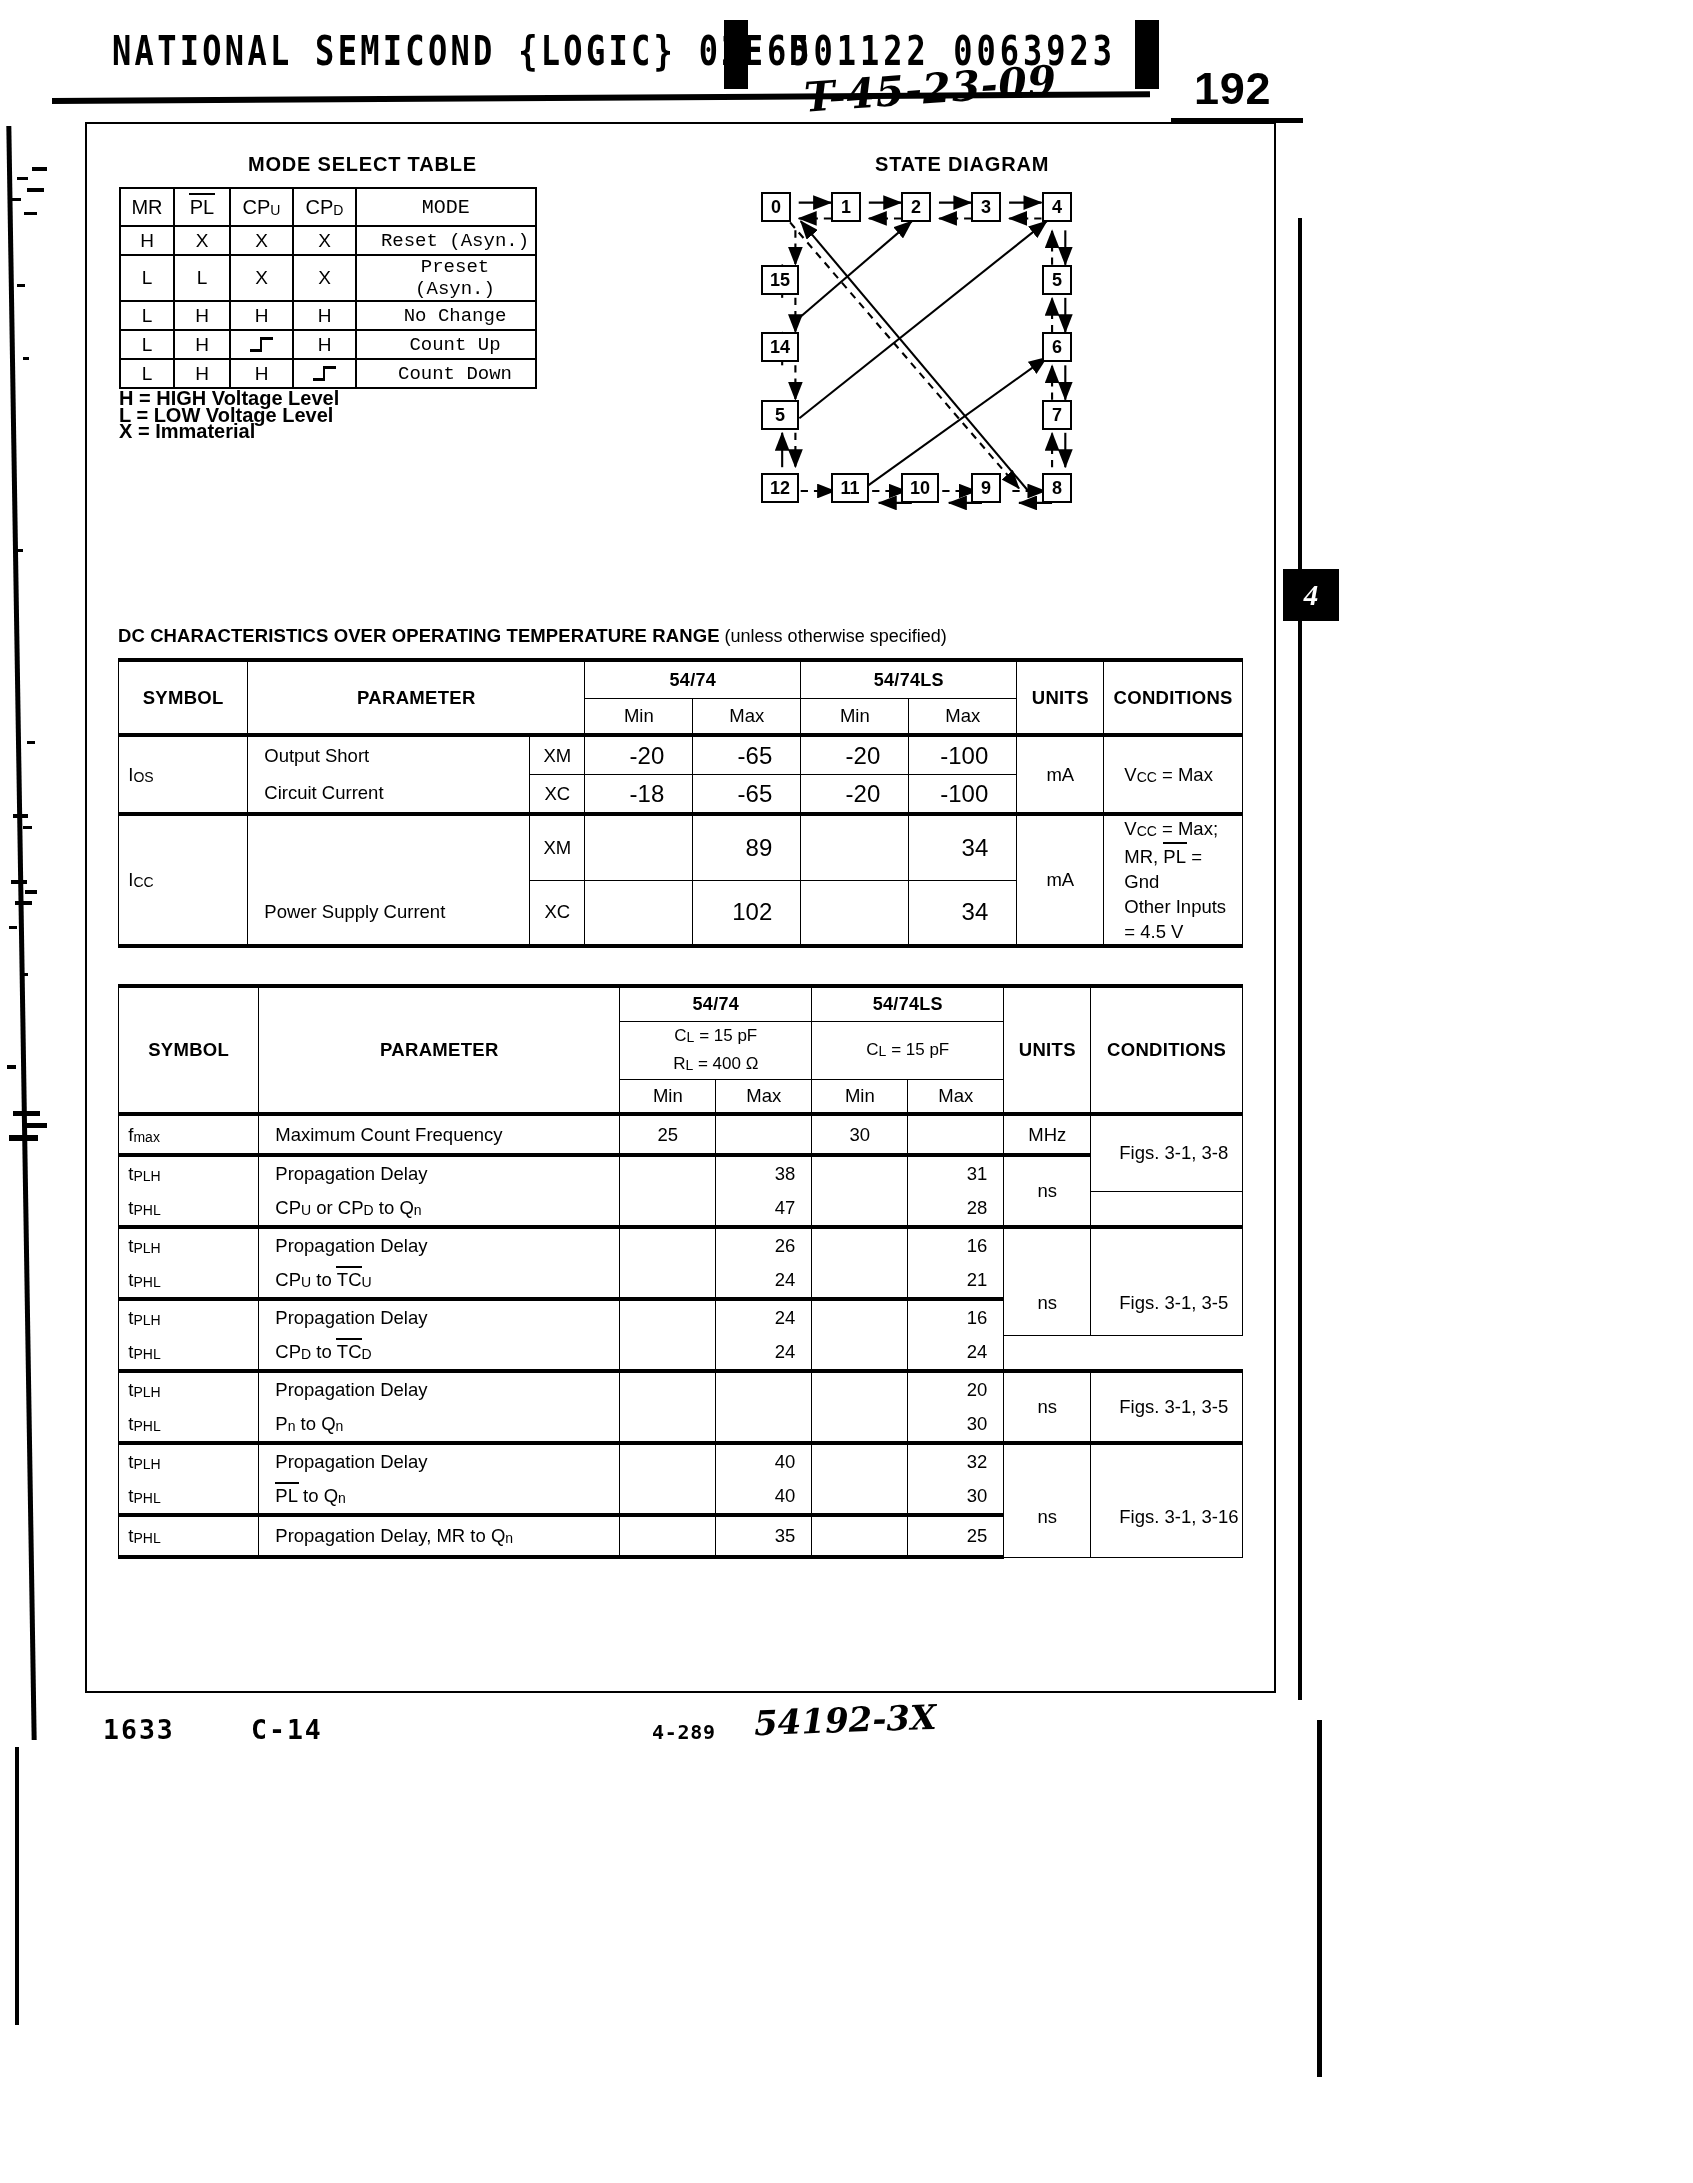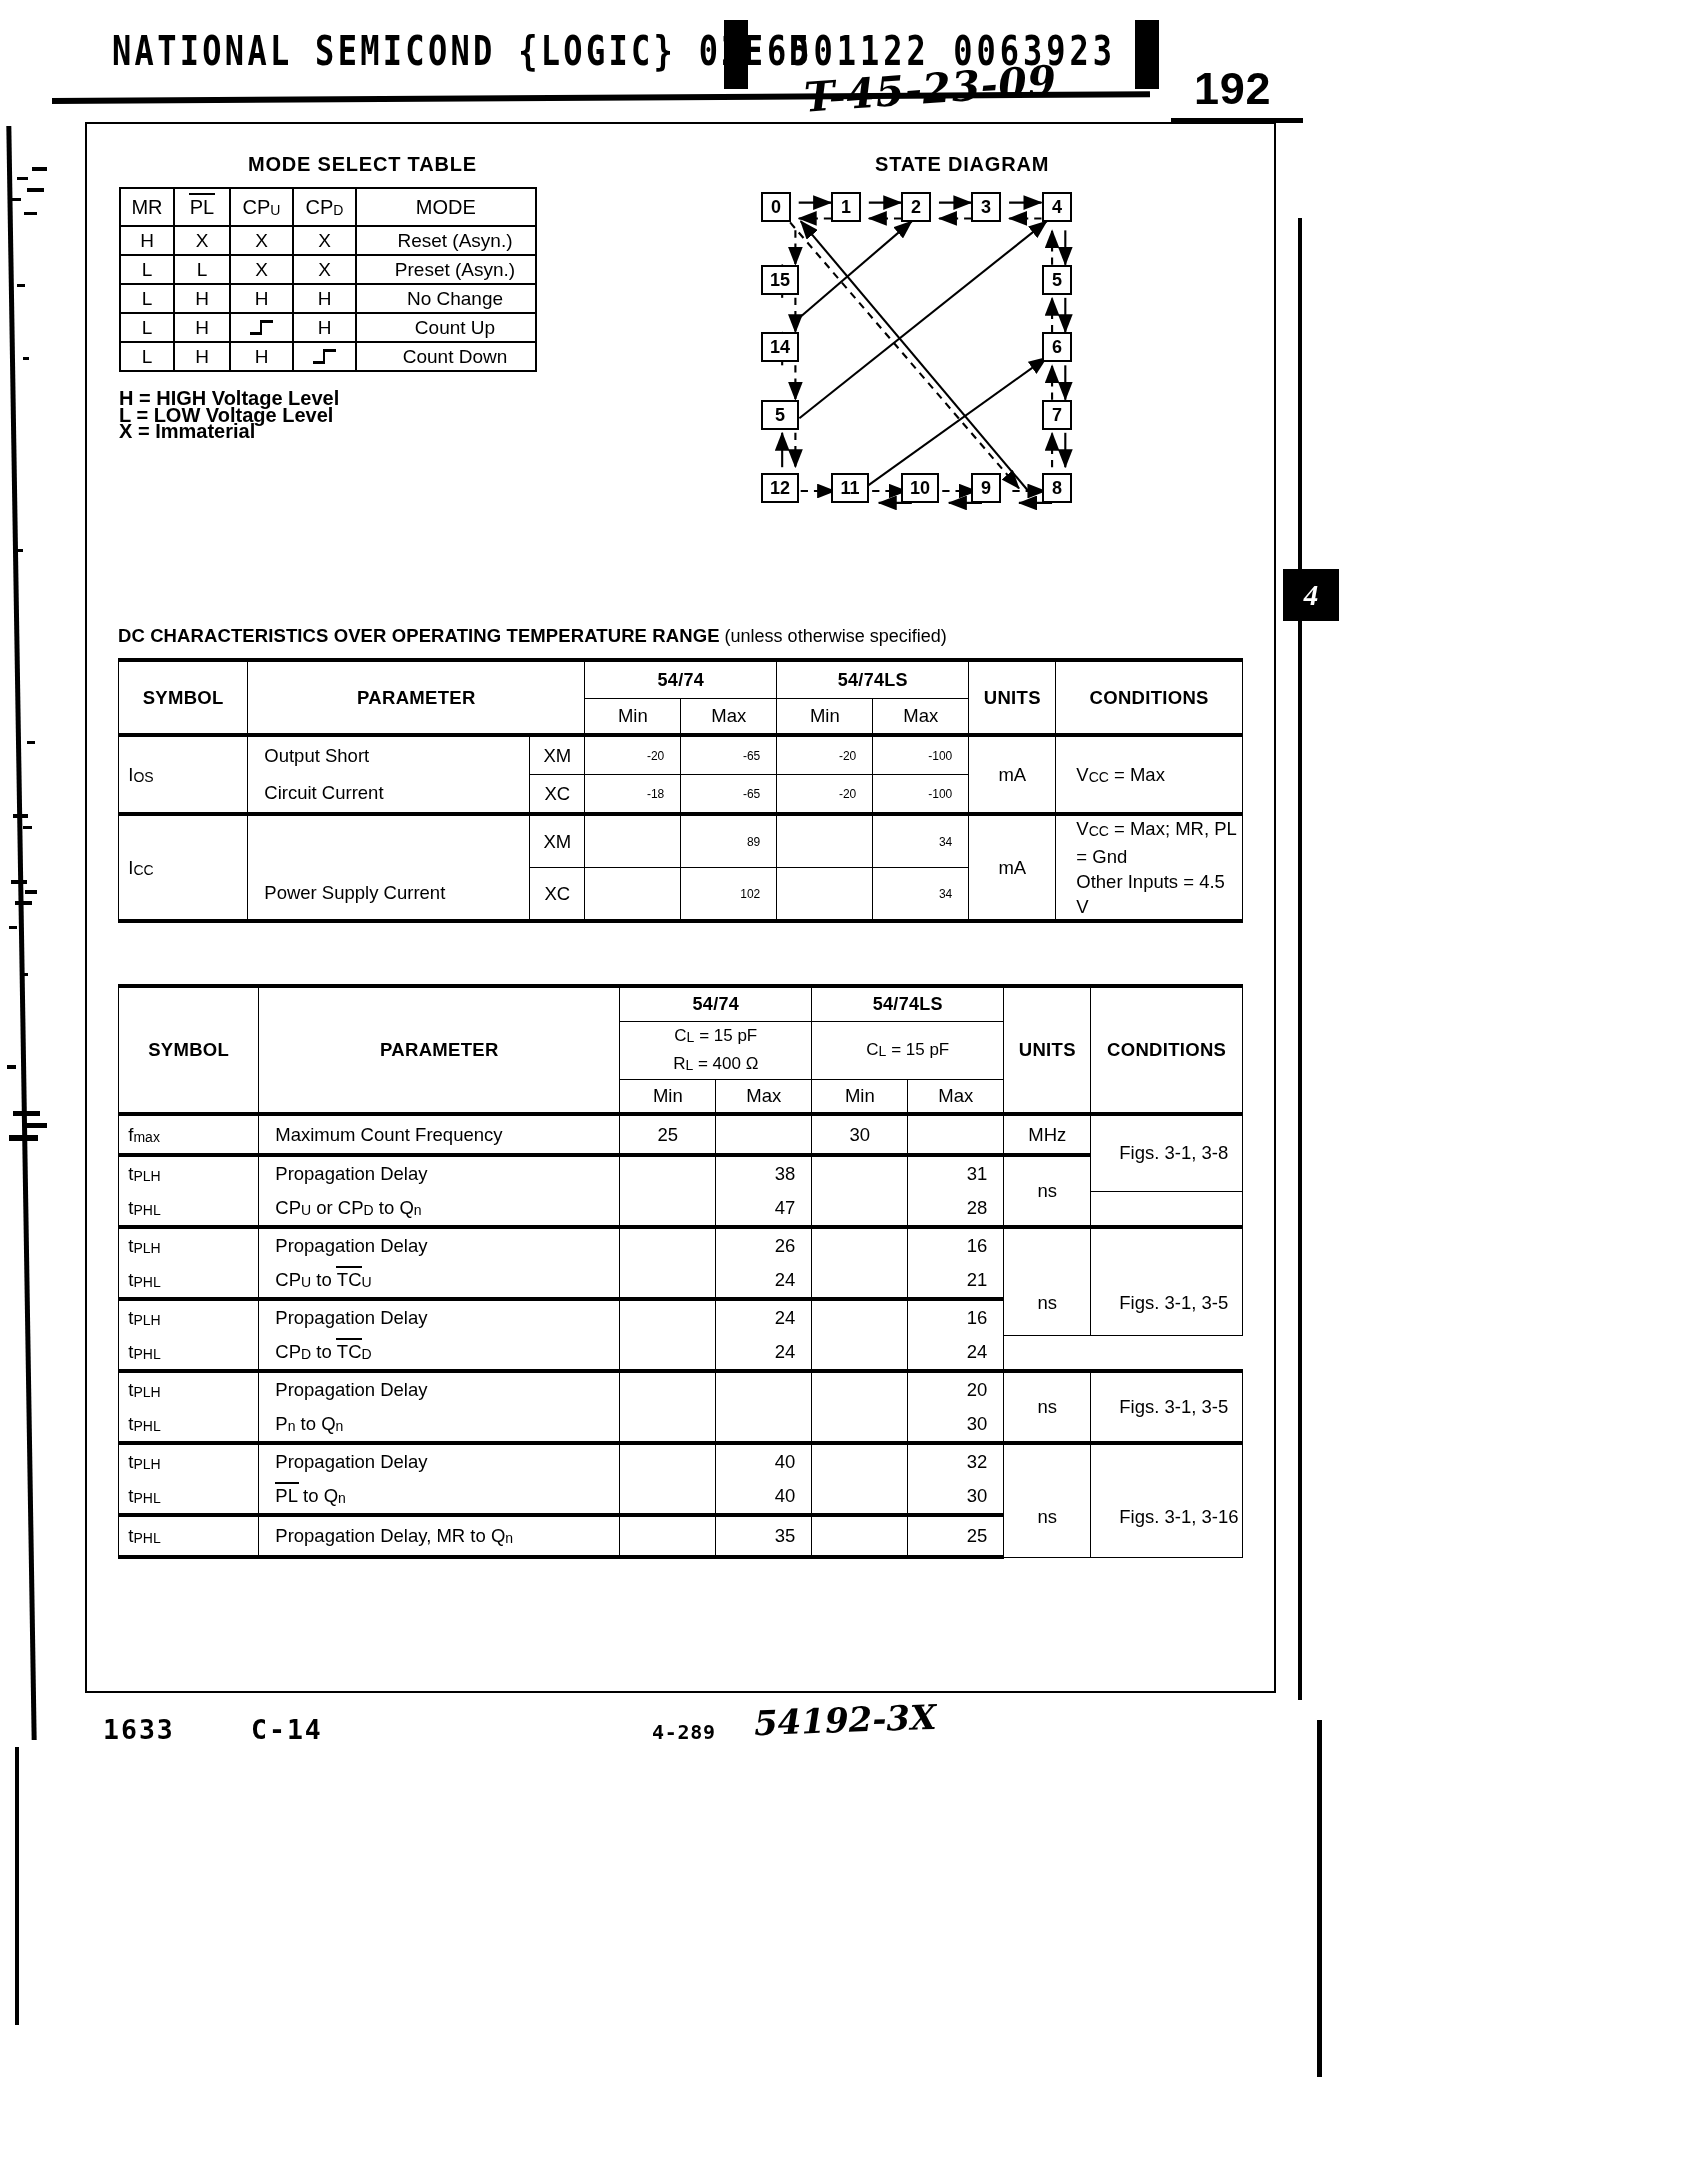--- a/index.html
+++ b/index.html
@@ -53,21 +53,21 @@
   
   #mode-title{position:absolute;left:248px;top:153px;font-size:20px;font-weight:700;letter-spacing:0.8px;}
   #mode-table{position:absolute;left:119px;top:187px;border-collapse:collapse;}
   #mode-table td,#mode-table th{
     border:2px solid #000;font-size:19px;font-weight:400;
     text-align:center;padding:0;color:#000;
   }
   #mode-table thead th{height:36px;font-weight:400;font-size:20px;}
   #mode-table tbody td{height:27px;}
   .c-mr{width:52px;}.c-pl{width:54px;}.c-cpu{width:61px;}.c-cpd{width:61px;}
-  .c-mode{width:159px;text-align:left;padding-left:18.5px !important;}
+  .c-mode{width:159px;text-align:left;padding-left:18.5px !important;font-family:Liberation Mono, monospace;}
   .ovl{position:relative;display:inline-block;}
   .ovl::before{content:"";position:absolute;left:-0.7px;right:-0.7px;top:-2.6px;height:2px;background:#000;}
   .sub{font-size:14px;vertical-align:-1.3px;}
   
   .edge{display:inline-block;width:22.5px;height:14.6px;position:relative;vertical-align:-1.3px;}
   .edge::before{content:"";position:absolute;left:0;bottom:0;width:12px;height:2.6px;background:#000;}
   .edge::after{content:"";position:absolute;left:9.3px;bottom:0;width:2.6px;height:14.6px;background:#000;}
   .edge i{position:absolute;left:9.3px;top:0;width:13.2px;height:2.6px;background:#000;}
 
   #mode-notes{position:absolute;left:119px;top:390px;font-size:20px;font-weight:700;line-height:16.5px;}
@@ -92,21 +92,21 @@
   table.spec .hd{text-align:center;font-size:18px;font-weight:700;letter-spacing:0.3px;}
   .thick-top{border-top:4px solid #000 !important;}
   .thick-bot{border-bottom:4px solid #000 !important;}
   .nb-t{border-top:none !important;}
   .nb-b{border-bottom:none !important;}
 
   #dc-table{left:118px;top:658px;width:1125px;}
   #dc-table .sym{width:119px;text-align:left;padding-left:9.3px;font-size:18.5px;}
   #dc-table .par{width:265px;text-align:left;padding-left:16px;font-size:18.5px;}
   #dc-table .xcol{width:54px;text-align:center;font-size:18.5px;}
-  #dc-table .numc{width:79px;text-align:right;padding-right:16px;font-size:12px;}
+  #dc-table .numc{width:79px;text-align:right;padding-right:28px;font-size:24px;}
   #dc-table .units{width:86px;text-align:center;font-size:18.5px;}
   #dc-table .cond{text-align:left;padding-left:20px;font-size:18.5px;}
 
   
   #ac-head{position:absolute;left:118px;top:953px;font-size:0;white-space:nowrap;}
   #ac-head .b{font-size:18.5px;font-weight:700;}
   #ac-head .n{font-size:18px;font-weight:400;}
 
   #ac-table{left:118px;top:984px;width:1125px;}
   #ac-table .sym{width:130px;text-align:left;padding-left:9.3px;font-size:18.5px;}

